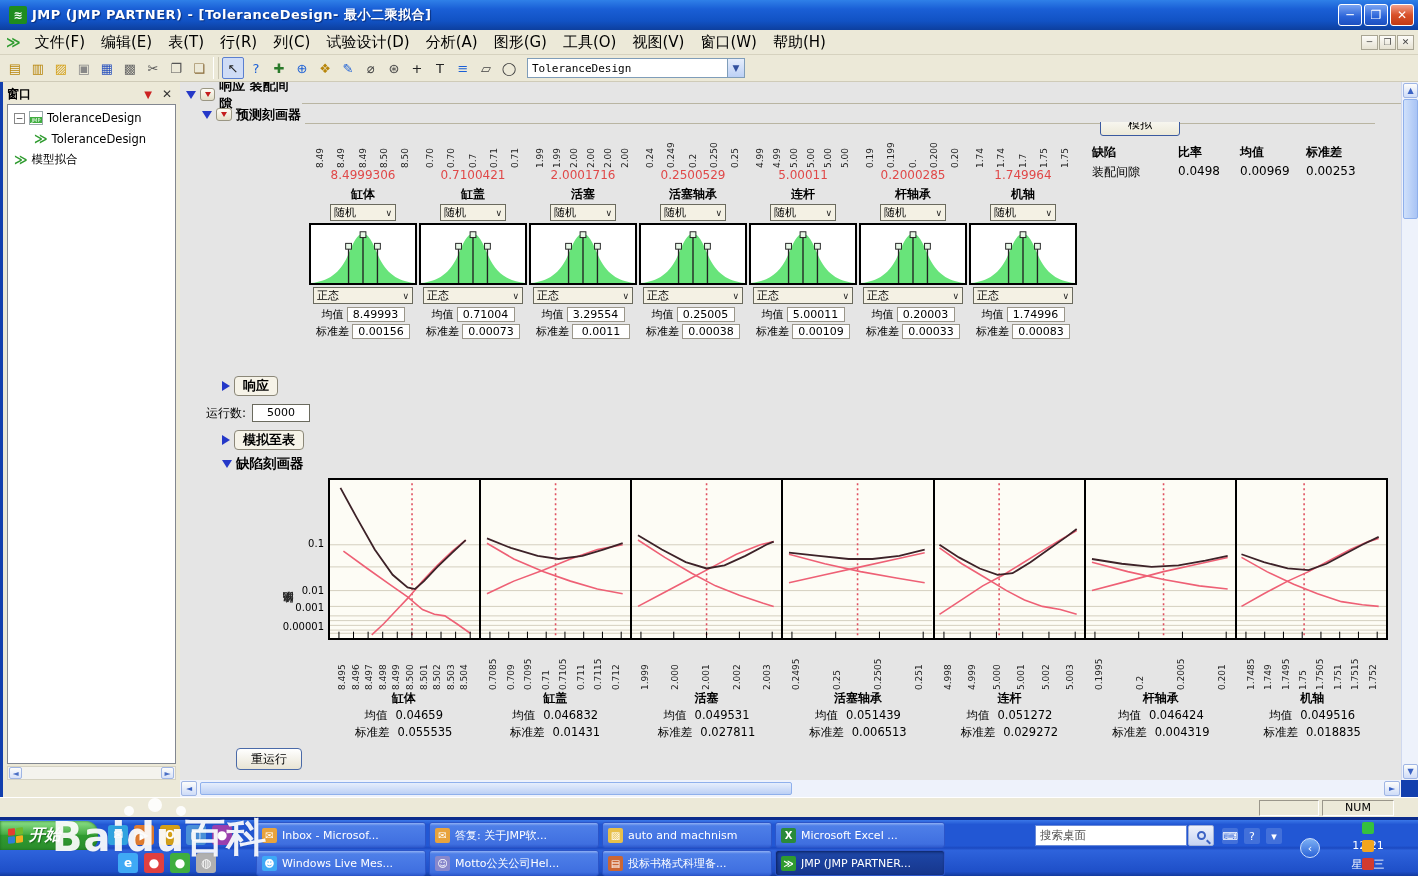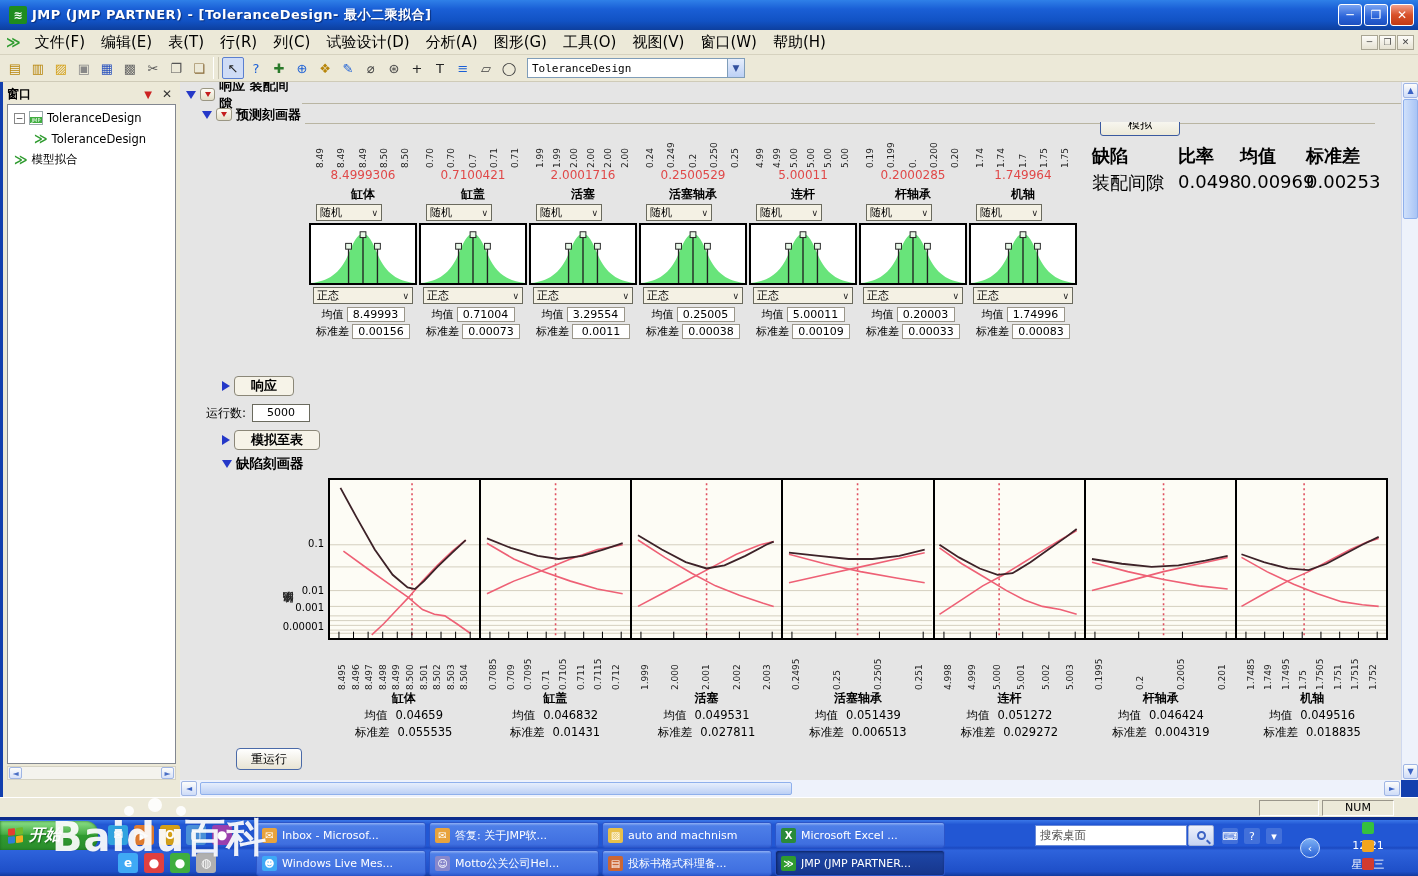--- a/index.html
+++ b/index.html
@@ -67,36 +67,36 @@
 
   .cols { position:absolute; left:128px; top:42px; display:flex; }
   .fcol { width:110px; display:flex; flex-direction:column; align-items:center; }
   .ticks { height:44px; width:106px; display:flex; justify-content:space-between; padding:0 6px; }
   .tick { writing-mode:vertical-rl; transform:rotate(180deg); font-size:9px; color:#222; line-height:9px; }
   .fval { height:18px; font-size:12px; color:#e04848; }
   .fname { height:16px; font-size:12px; font-weight:bold; }
   .dd { height:17px; border:1px solid #6a6a5e; background:#f4f1e4; display:flex; align-items:center; font-size:11px; padding:0 3px; margin:2px 0; }
   .dd .lab { flex:1; }
   .dd .ar { font-size:9px; color:#222; }
-  .dd-random { width:66px; align-self:flex-start; margin-left:8px; }
+  .dd-random { width:66px; align-self:flex-start; margin-left:22px; }
   .dd-normal { width:100px; }
   .distplot { width:108px; height:62px; border:2px solid #000; background:#fff; }
   .srow { height:17px; display:flex; align-items:center; gap:3px; font-size:11px; }
   .sbox { width:58px; height:15px; border:1px solid #9a968a; background:#fff; font-size:11px; text-align:center; line-height:13px; }
 
   .sim-right { position:absolute; left:912px; top:40px; width:300px; }
   .simbtn-clip { height:16px; width:86px; overflow:hidden; position:relative; margin-left:8px; }
   .simbtn { position:absolute; top:-10px; left:0; width:80px; height:24px; border:1px solid #3b5aa0; border-radius:3px; background:linear-gradient(#fff,#ece9d8); font-size:12px; text-align:center; }
-  .dtable { margin-top:6px; font-size:18px; }
+  .dtable { margin-top:6px; font-size:12px; }
   .dtable .hd { display:flex; font-weight:bold; }
   .dtable .rw { display:flex; margin-top:3px; }
   .dtable span { display:inline-block; }
   .c0 { width:86px; } .c1 { width:62px; } .c2 { width:66px; } .c3 { width:60px; }
 
-  .rbox { display:inline-flex; align-items:center; justify-content:center; border:1px solid #8b8778; border-radius:4px; background:#f6f3e8; font-weight:bold; font-size:13px; padding:1px 16px; height:20px; }
+  .rbox { display:inline-flex; align-items:center; justify-content:center; border:1px solid #8b8778; border-radius:4px; background:#f6f3e8; font-weight:bold; font-size:13px; padding:1px 8px; height:20px; }
   .runs-input { width:58px; height:18px; border:1px solid #6a6a5e; background:#fff; text-align:center; font-size:11px; line-height:16px; }
 
   
   .dp-ylabel { position:absolute; writing-mode:vertical-rl; transform:rotate(180deg); font-size:11px; color:#222; }
   .ytick { position:absolute; font-size:10px; text-align:right; width:44px; }
   .panels { position:absolute; left:148px; top:396px; width:1060px; height:162px; border:2px solid #000; background:#fdfcf5; display:flex; }
   .dpanel { flex:1; border-left:2px solid #000; position:relative; }
   .dpanel:first-child { border-left:none; }
   .dpanel svg { position:absolute; inset:0; width:100%; height:100%; }
   .xrow { position:absolute; left:148px; top:560px; width:1060px; height:48px; display:flex; }

